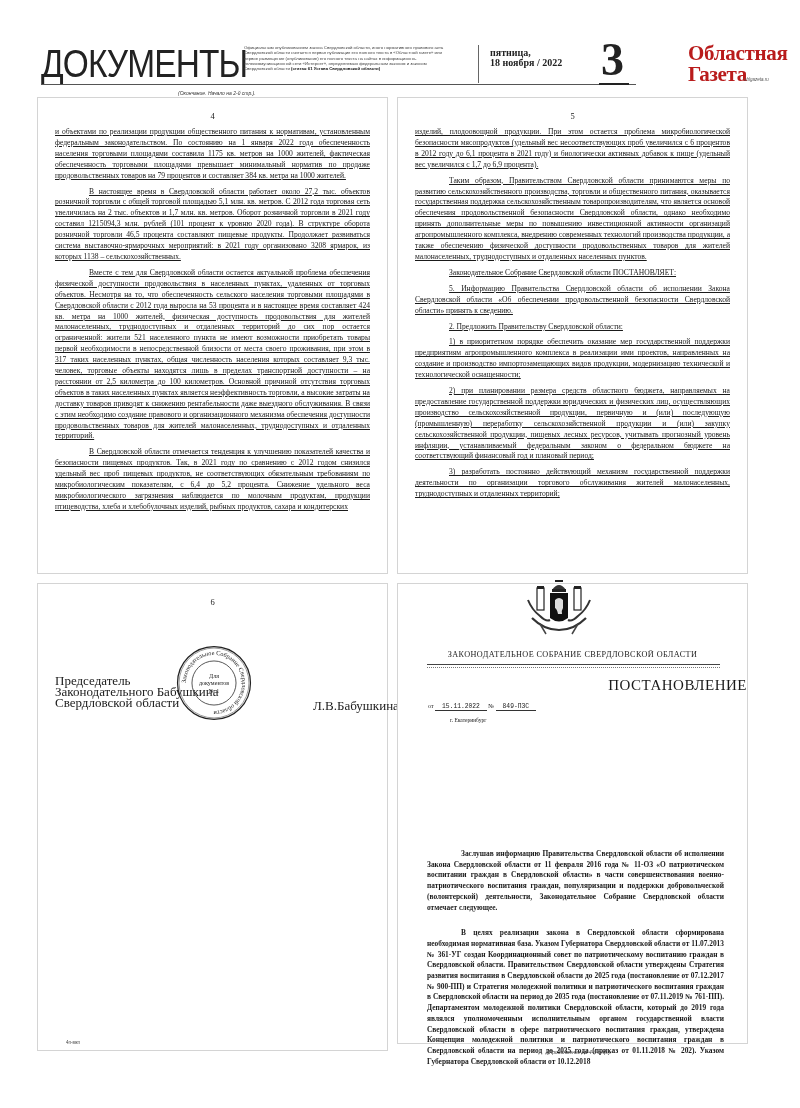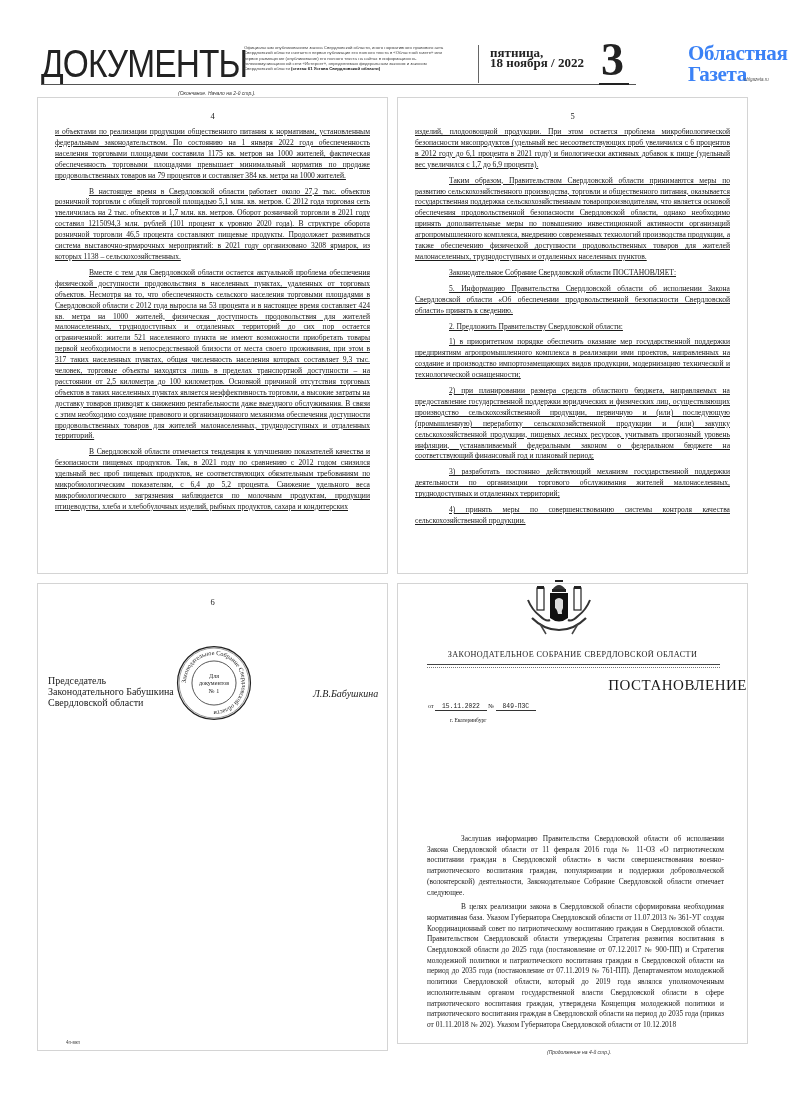--- a/index.html
+++ b/index.html
@@ -3,55 +3,55 @@
 <meta charset="utf-8">
 <style>
   html,body{margin:0;padding:0;background:#fff;}
   body{width:800px;height:1108px;position:relative;overflow:hidden;font-family:"Liberation Serif","DejaVu Serif",serif;color:#1a1a1a;}
   .hdr{position:absolute;left:16px;top:0;width:712px;height:95px;}
   .hdr-title{position:absolute;left:25px;top:44px;font-family:"Liberation Sans","DejaVu Sans",sans-serif;font-size:38px;letter-spacing:-1px;transform:scaleX(0.88);transform-origin:left top;color:#222;font-weight:normal;line-height:40px;}
   .hdr-rule{position:absolute;left:25px;top:84px;width:595px;height:1px;background:#555;}
   .hdr-note{position:absolute;left:228px;top:45px;width:212px;font-family:"Liberation Sans","DejaVu Sans",sans-serif;font-size:4.3px;line-height:5.3px;color:#444;}
   .hdr-note b{color:#111;}
   .hdr-vsep{position:absolute;left:462px;top:45px;width:1px;height:38px;background:#666;}
-  .hdr-date{position:absolute;left:474px;top:48px;font-size:13px;line-height:10px;font-weight:bold;color:#222;}
+  .hdr-date{position:absolute;left:474px;top:48px;font-size:10px;line-height:10px;font-weight:bold;color:#222;}
   .hdr-page{position:absolute;left:585px;top:38px;font-size:46px;line-height:44px;font-weight:bold;color:#222;}
   .hdr-page-ul{position:absolute;left:583px;top:83px;width:30px;height:2px;background:#222;}
-  .hdr-brand{position:absolute;left:672px;top:43px;font-size:21px;line-height:21px;font-weight:bold;color:#3b82f6;letter-spacing:-0.3px;}
+  .hdr-brand{position:absolute;left:672px;top:43px;font-size:21px;line-height:21px;font-weight:bold;color:#b91c1c;letter-spacing:-0.3px;}
   .hdr-site{position:absolute;left:728px;top:77px;font-family:"Liberation Sans","DejaVu Sans",sans-serif;font-size:4.5px;font-style:italic;color:#555;}
   .cont-top{position:absolute;left:178px;top:90px;font-family:"Liberation Sans","DejaVu Sans",sans-serif;font-size:5px;font-style:italic;color:#333;}
   .cont-bot{position:absolute;left:547px;top:1049px;font-family:"Liberation Sans","DejaVu Sans",sans-serif;font-size:5px;font-style:italic;color:#333;}
 
   .panel{position:absolute;border:1px solid #d4d4d4;background:#fff;box-sizing:border-box;}
   #p4{left:37px;top:97px;width:351px;height:477px;}
   #p5{left:397px;top:97px;width:351px;height:477px;}
   #p6{left:37px;top:583px;width:351px;height:468px;}
   #p7{left:397px;top:583px;width:351px;height:461px;}
 
   .pnum{position:absolute;top:13px;left:0;right:0;text-align:center;font-size:8.5px;}
   .body{position:absolute;left:17px;right:17px;top:29px;font-size:7.6px;line-height:10.9px;text-align:justify;}
   .body p{margin:0 0 5px 0;text-indent:0;text-decoration:underline;}
   .body p.ind{text-indent:34px;}
   .u{text-decoration:underline;margin-top:44px;}
 
-  .sig{position:absolute;left:10px;top:92px;font-size:10px;line-height:10.8px;}
-  .sig-name{position:absolute;left:275px;top:104px;font-size:10px;font-style:italic;}
+  .sig{position:absolute;left:17px;top:92px;font-size:13px;line-height:10.8px;}
+  .sig-name{position:absolute;left:275px;top:114px;font-size:13px;}
   .stamp{position:absolute;left:138px;top:61px;width:76px;height:76px;}
   .footcode{position:absolute;left:28px;top:456px;font-family:"Liberation Sans","DejaVu Sans",sans-serif;font-size:4.5px;color:#444;}
 
   .coa{position:absolute;left:120px;top:-6px;width:82px;height:60px;}
   .org{position:absolute;left:0;right:0;top:66px;text-align:center;font-size:8.2px;letter-spacing:0.4px;}
   .org-rule{position:absolute;left:29px;right:27px;top:80px;height:2px;border-top:1px solid #444;border-bottom:1px dotted #777;}
   .doc-title{position:absolute;left:0;right:0;top:93px;text-align:right;font-size:15px;letter-spacing:0.5px;}
   .meta{position:absolute;left:30px;top:119px;font-size:6px;}
   .meta .mono{font-family:"Liberation Mono","DejaVu Sans Mono",monospace;font-size:6.3px;border-bottom:1px solid #333;padding:0 7px;}
   .city{position:absolute;left:52px;top:133px;font-size:5.5px;}
   .subj{position:absolute;left:30px;top:157px;width:150px;font-size:7px;line-height:8.3px;}
   .body7{position:absolute;left:29px;right:23px;top:250px;font-size:7.4px;line-height:10.7px;text-align:justify;}
-  .body7 p{margin:0 0 4px 0;}
+  .body7 p{margin:15px 0 4px 0;font-weight:bold;}
   .body7 p.ind{text-indent:34px;}
 </style>
 </head>
 <body>
 
 <div class="hdr">
   <div class="hdr-title">ДОКУМЕНТЫ</div>
   <div class="hdr-rule"></div>
   <div class="hdr-note"><span>Официальным опубликованием закона Свердловской области, иного нормативного правового акта Свердловской области считается первая публикация его полного текста в «Областной газете» или первое размещение (опубликование) его полного текста на сайтах в информационно-телекоммуникационной сети «Интернет», определяемых федеральным законом и законом Свердловской области</span> <b>(статья 61 Устава Свердловской области)</b></div>
   <div class="hdr-vsep"></div>
@@ -83,21 +83,20 @@
   <div class="pnum">5</div>
   <div class="body">
     <p>изделий, плодоовощной продукции. При этом остается проблема микробиологической безопасности мясопродуктов (удельный вес несоответствующих проб увеличился с 6 процентов в 2012 году до 6,1 процента в 2021 году) и биологически активных добавок к пище (удельный вес увеличился с 1,7 до 6,9 процента).</p>
     <p class="ind">Таким образом, Правительством Свердловской области принимаются меры по развитию сельскохозяйственного производства, торговли и общественного питания, оказывается государственная поддержка сельскохозяйственным товаропроизводителям, что является основой обеспечения продовольственной безопасности Свердловской области, однако необходимо принять дополнительные меры по повышению инвестиционной активности организаций агропромышленного комплекса, внедрению современных технологий производства продукции, а также обеспечению физической доступности продовольственных товаров для жителей малонаселенных, труднодоступных и отдаленных населенных пунктов.</p>
     <p class="ind"><span>Законодательное Собрание Свердловской области </span><span class="u">ПОСТАНОВЛЯЕТ</span><span>:</span></p>
     <p class="ind">5. Информацию Правительства Свердловской области об исполнении Закона Свердловской области «Об обеспечении продовольственной безопасности Свердловской области» принять к сведению.</p>
     <p class="ind">2. Предложить Правительству Свердловской области:</p>
     <p class="ind">1) в приоритетном порядке обеспечить оказание мер государственной поддержки предприятиям агропромышленного комплекса в реализации ими проектов, направленных на создание и производство импортозамещающих видов продукции, модернизацию технической и технологической оснащенности;</p>
     <p class="ind">2) при планировании размера средств областного бюджета, направляемых на предоставление государственной поддержки юридических и физических лиц, осуществляющих производство сельскохозяйственной продукции, первичную и (или) последующую (промышленную) переработку сельскохозяйственной продукции и (или) закупку сельскохозяйственной продукции, пищевых лесных ресурсов, учитывать прогнозный уровень инфляции, устанавливаемый федеральным законом о федеральном бюджете на соответствующий финансовый год и плановый период;</p>
     <p class="ind">3) разработать постоянно действующий механизм государственной поддержки деятельности по организации торгового обслуживания жителей малонаселенных, труднодоступных и отдаленных территорий;</p>
-    <p class="ind">4) принять меры по совершенствованию системы контроля качества сельскохозяйственной продукции.</p>
   </div>
 </div>
 
 <div class="panel" id="p6">
   <div class="pnum">6</div>
   <div class="sig">
     <div>Председатель</div>
     <div>Законодательного Бабушкина</div>
     <div>Свердловской области</div>
   </div>

